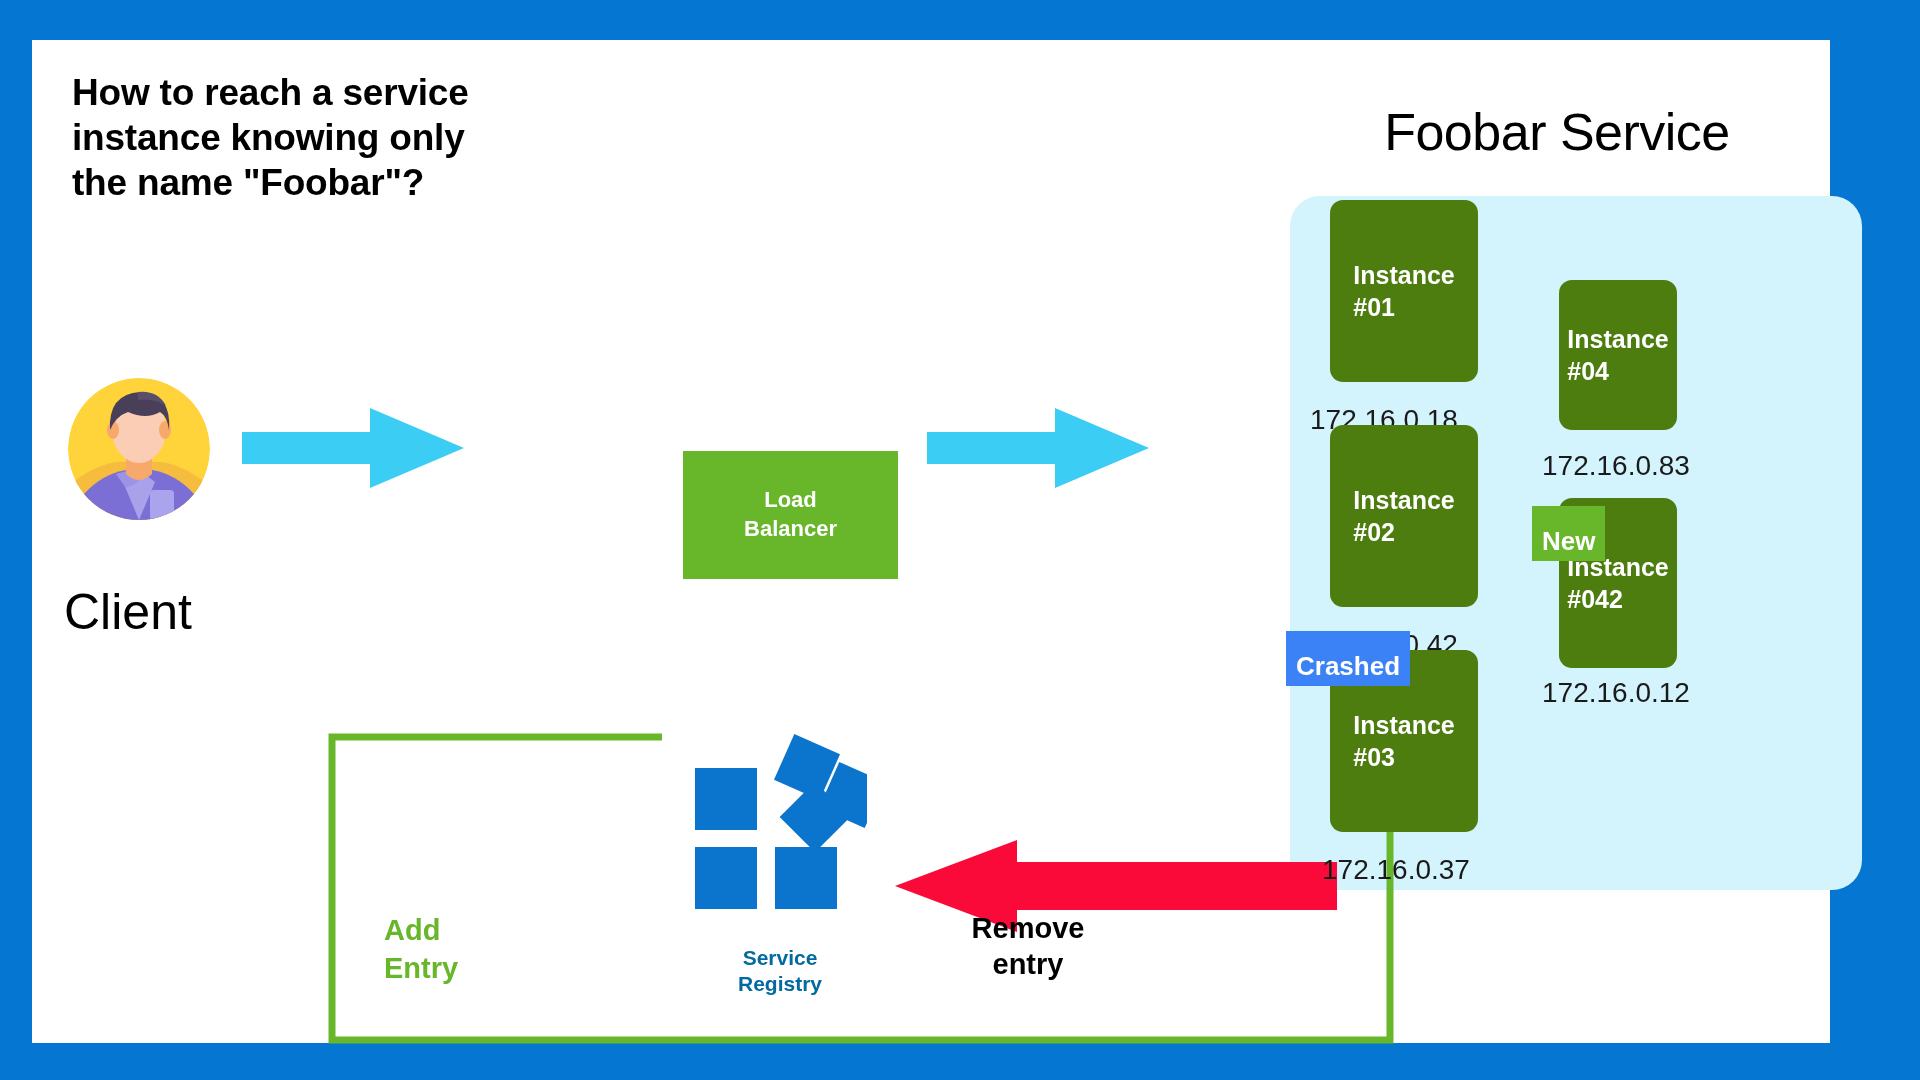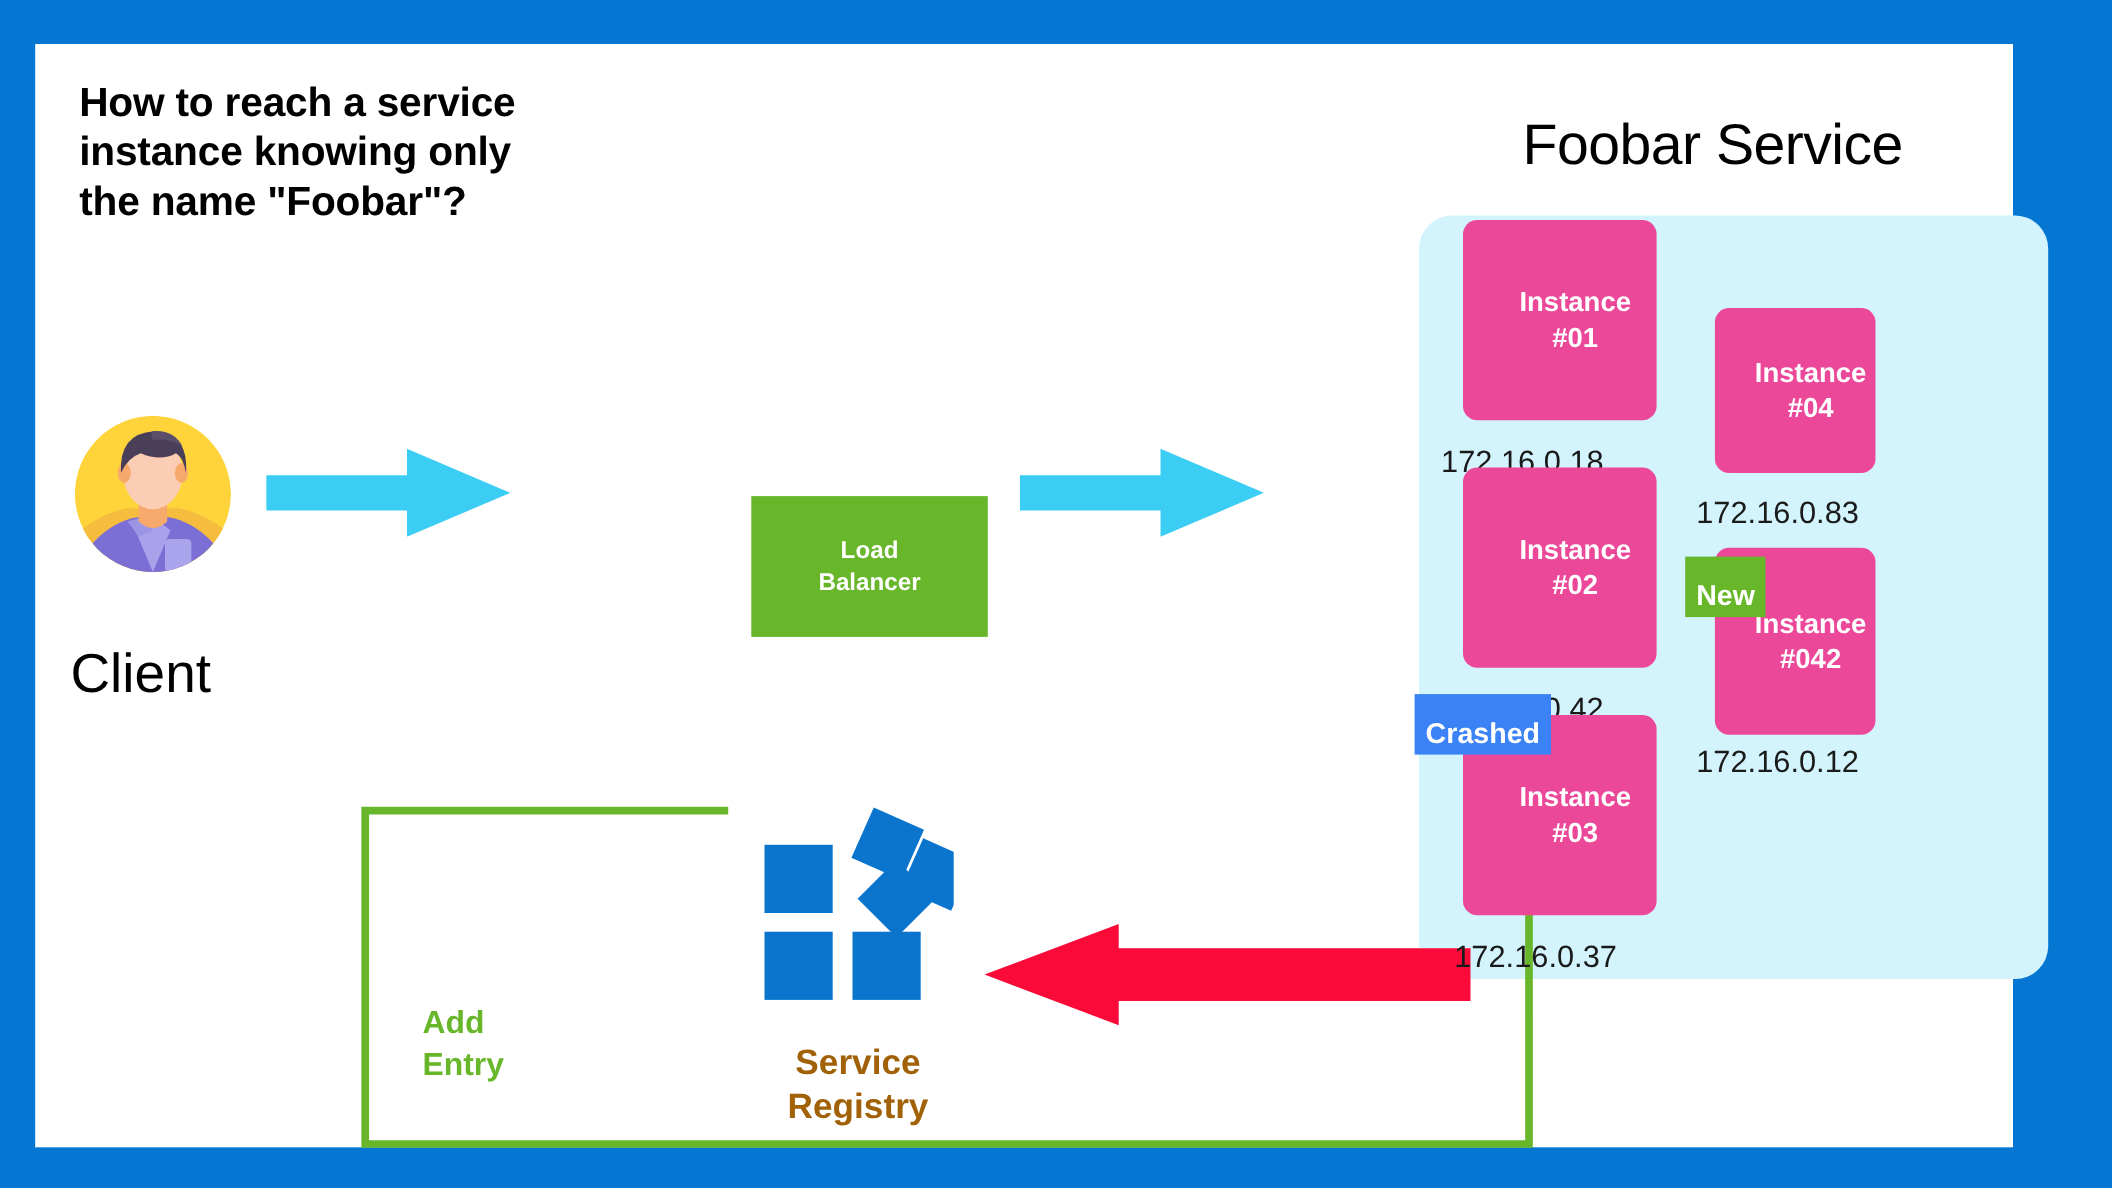--- a/index.html
+++ b/index.html
@@ -54,32 +54,30 @@
     left: 1258px;
     top: 156px;
     width: 572px;
     height: 694px;
     background: #d3f4fd;
     border-radius: 30px;
   }
   
   .inst {
     position: absolute;
-    background: #ec4899;
+    background: #4d7c0f;
     border-radius: 13px;
     color: #ffffff;
     font-size: 25px;
     font-weight: bold;
     line-height: 1.28;
     display: flex;
     align-items: center;
     justify-content: center;
-    text-align: center;
-    white-space: pre-line;
-    padding-left: 28px;
+    white-space: pre-line;
   }
   .ip {
     position: absolute;
     font-size: 28px;
     color: #1a1a1a;
     white-space: nowrap;
   }
   
   .badge {
     position: absolute;
@@ -129,24 +127,24 @@
   
   .arrow-svg { position: absolute; }
   
   #registry-icon { position: absolute; left: 655px; top: 690px; width: 180px; height: 180px; }
   #registry-label {
     position: absolute;
     left: 608px;
     top: 905px;
     width: 280px;
     text-align: center;
-    font-size: 32px;
+    font-size: 21px;
     font-weight: bold;
     line-height: 1.25;
-    color: #a16207;
+    color: #0369a1;
     white-space: pre-line;
   }
   
   .note {
     position: absolute;
     font-size: 29px;
     font-weight: bold;
     color: #000000;
     text-align: center;
     line-height: 1.25;
@@ -228,20 +226,22 @@
         <rect x="140" y="40" width="50" height="50" fill="#0b75ce" transform="rotate(24 165 65)"></rect>
         <rect x="103" y="62" width="50" height="50" fill="#0b75ce" transform="rotate(45 128 87)"></rect>
       </svg>
     </div>
     <div id="registry-label">Service
 Registry</div>
 
     <svg class="arrow-svg" style="left:855px; top:790px;" width="450" height="120">
       <polygon points="450,32 130,32 130,10 8,56 130,102 130,80 450,80" fill="#fa0a38"></polygon>
     </svg>
+    <div class="note" style="left:896px; top:870px; width:200px;">Remove
+entry</div>
 
     <svg class="arrow-svg" style="left:290px; top:680px;" width="1380" height="330">
       <polyline points="1068,30 1068,320 10,320 10,17 340,17" fill="none" stroke="#68b72b" stroke-width="7"></polyline>
     </svg>
     <div id="add-entry-label"> Add
 Entry</div>
 
     <div class="inst" style="left:1298px; top:160px; width:148px; height:182px;">Instance
 #01</div>
     <div class="ip" style="left:1278px; top:364px;">172.16.0.18</div>

